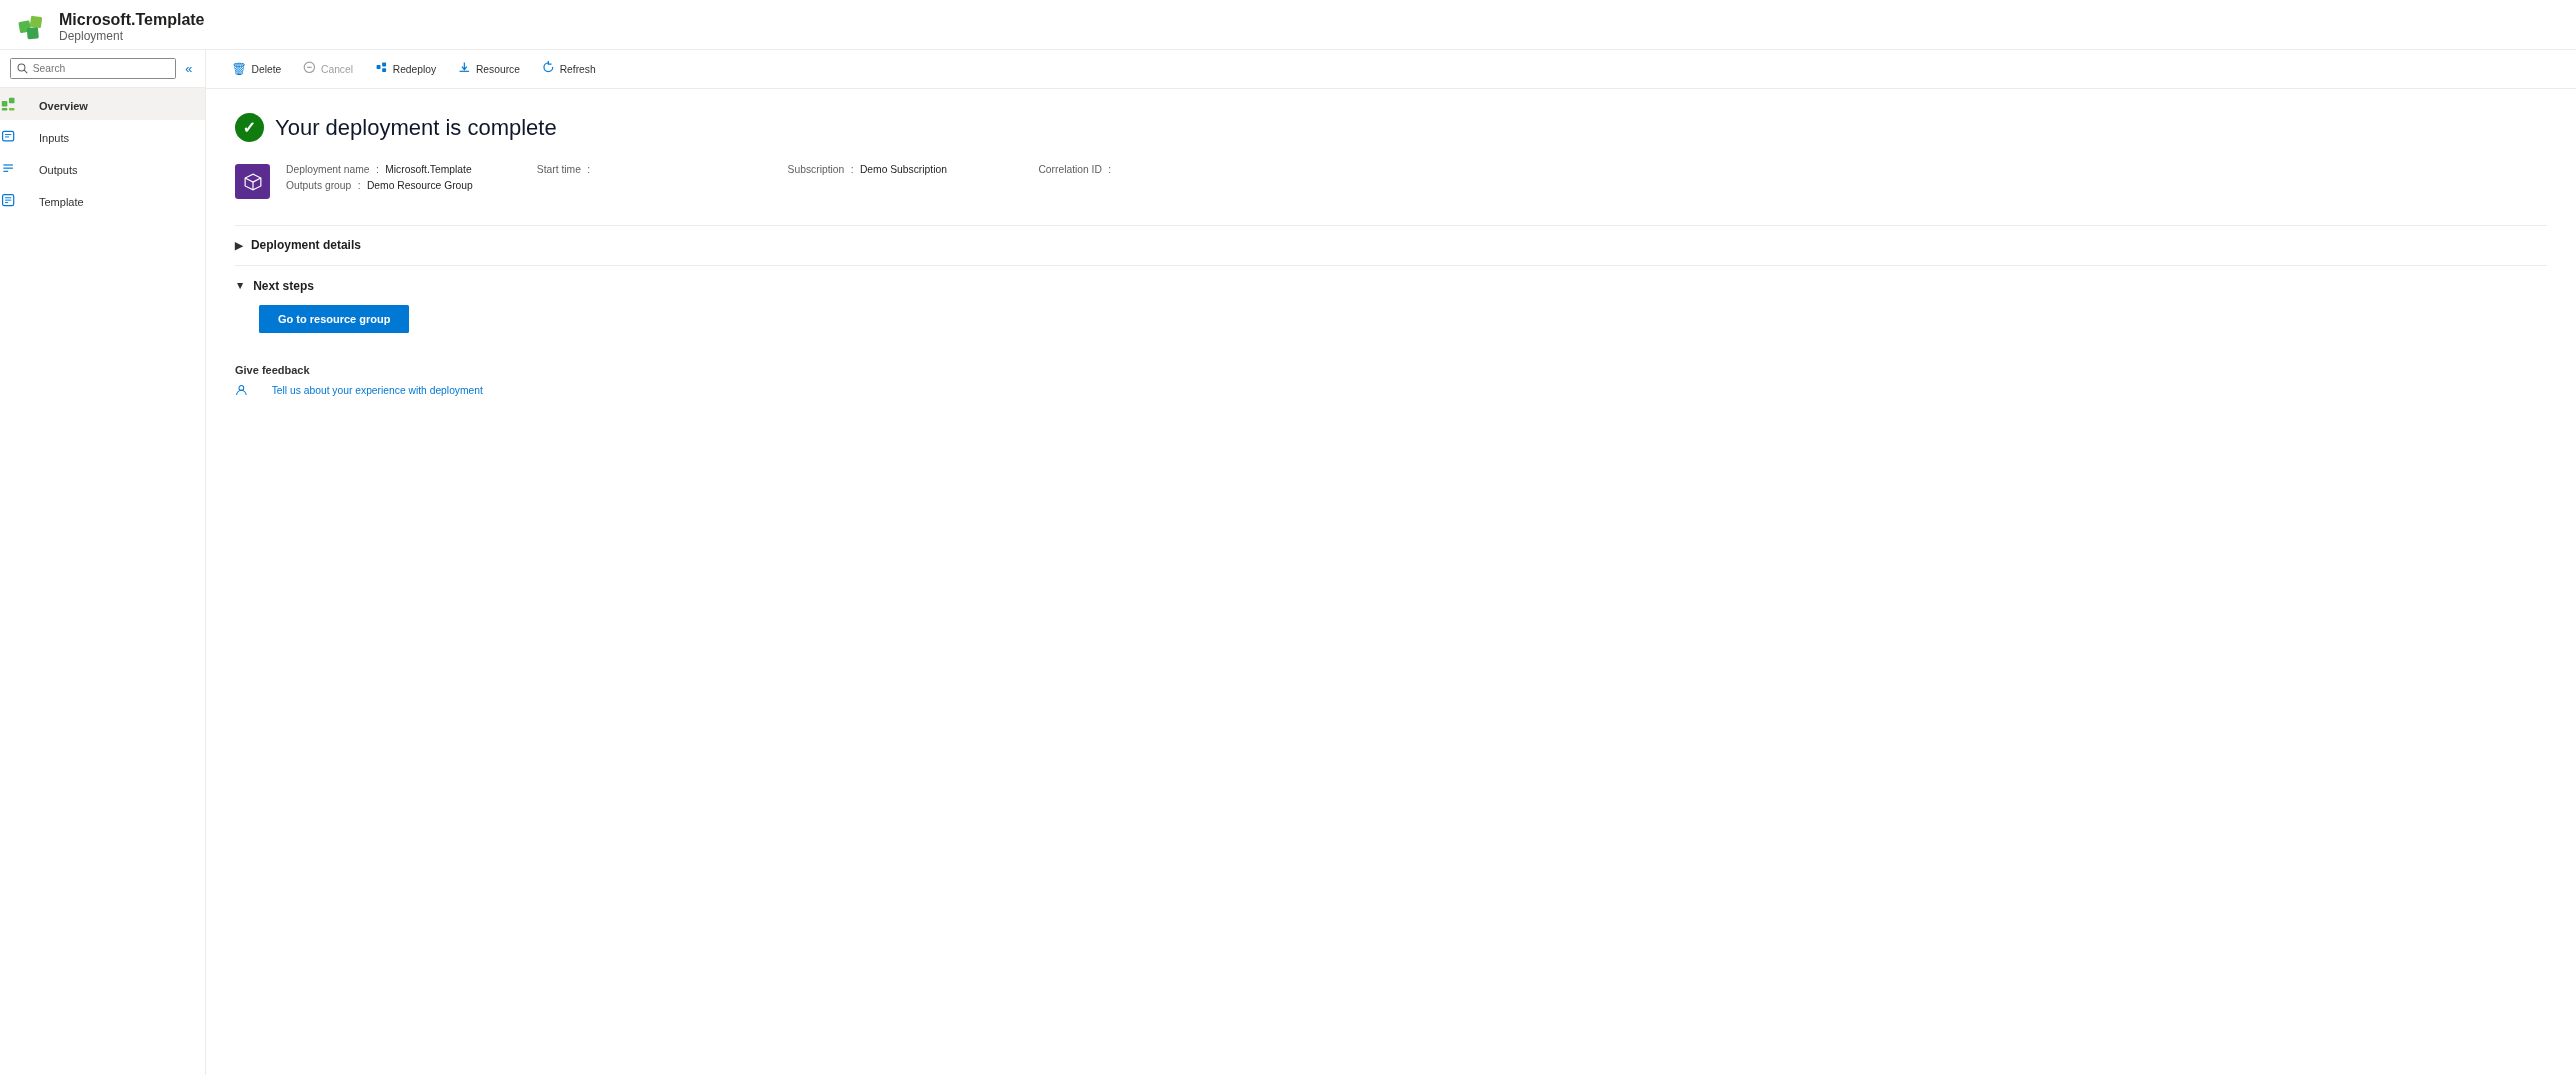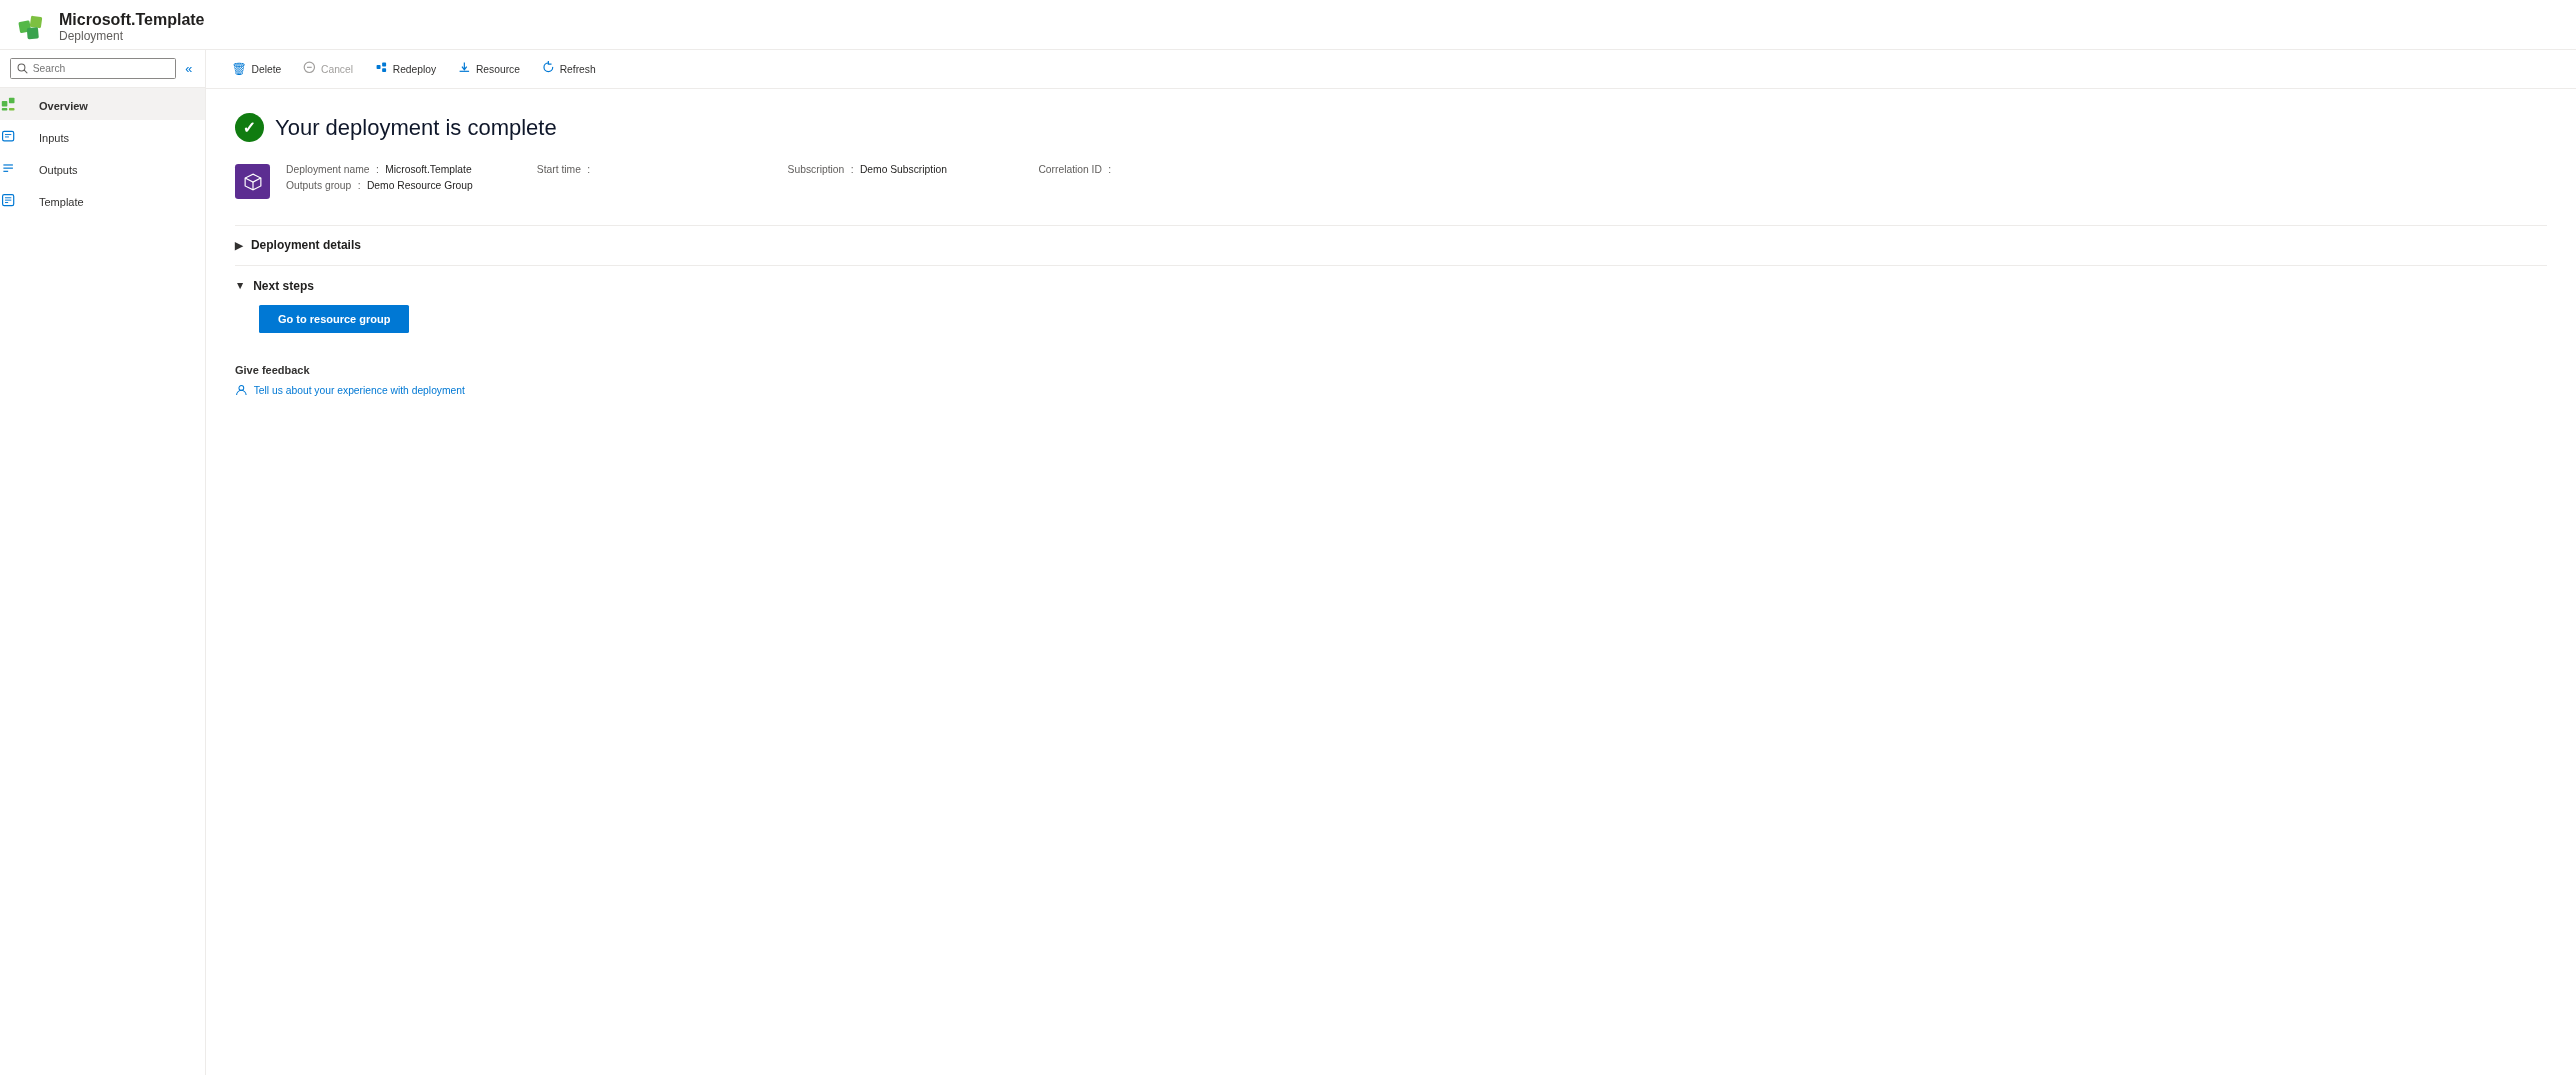--- a/index.html
+++ b/index.html
@@ -273,21 +273,21 @@
       margin-top: 18px;
     }
     .feedback-title {
       font-weight: 600;
       font-size: 11px;
       margin-bottom: 8px;
     }
     .feedback-link {
       display: flex;
       align-items: center;
-      gap: 6px;
+      gap: 24px;
       color: #0078d4;
       font-size: 10.3px;
       text-decoration: none;
       cursor: pointer;
     }
   </style>
 </head>
 <body>
 
 <div class="header">

